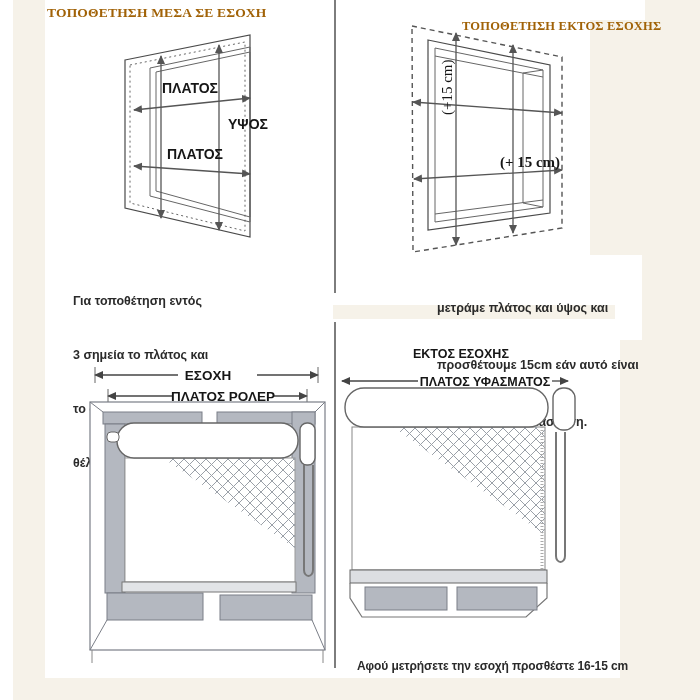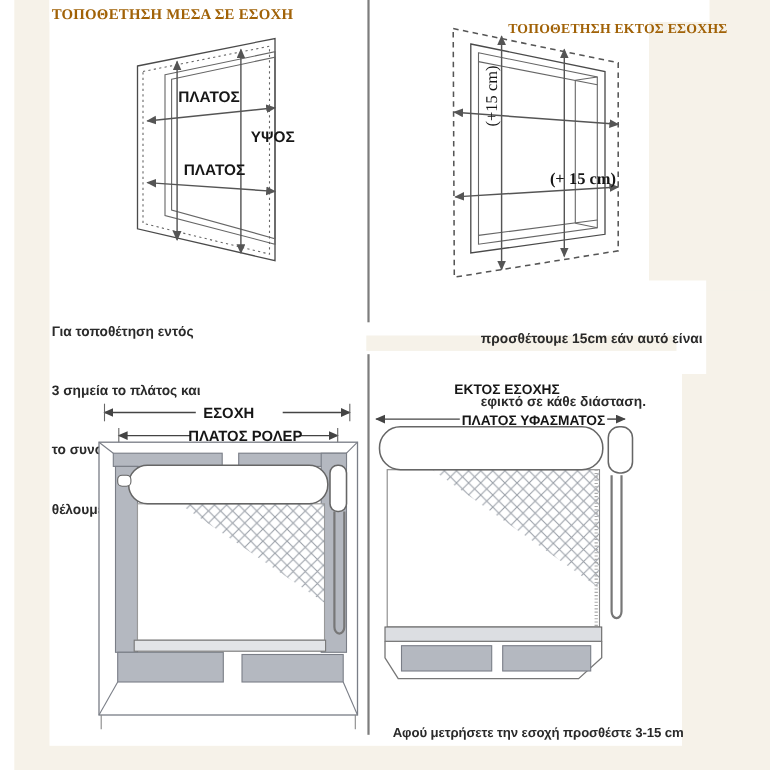--- a/index.html
+++ b/index.html
@@ -10,21 +10,21 @@
     color:#242424;
   }
   .abs{position:absolute;}
   .white{background:#ffffff;}
   .beige{background:#f6f2e9;}
   .divider{width:2px;background:#7d7d7d;}
   .title{font-weight:bold;color:#a16207;white-space:pre;font-family:Liberation Serif, serif;}
   .title-tl{left:47px;top:5px;font-size:13.5px;letter-spacing:.2px;}
   .title-tr{left:462px;top:3px;font-size:12.5px;letter-spacing:.2px;margin-top:16px;}
   .note{font-weight:bold;font-size:12.5px;line-height:18px;white-space:pre;color:#2a2a2a;}
-  .note-left{left:47px;top:256px;}
+  .note-left{left:73px;top:256px;}
   .note-right{left:437px;top:261px;line-height:19px;}
   .note-bottom{left:357px;top:624px;font-size:12px;line-height:17px;letter-spacing:-0.1px;}
   svg{position:absolute;overflow:visible;}
   svg text{fill:#161616;}
   .lblB{font-family:"Liberation Sans","DejaVu Sans",sans-serif;font-weight:bold;}
   .lblS{font-family:"Liberation Serif","DejaVu Serif",serif;}
   .ln{stroke:#555;stroke-width:1.3;fill:none;}
   .frame{stroke:#4a4a4a;stroke-width:1.2;fill:#fff;}
   .thin{stroke:#666;stroke-width:1;fill:none;}
   .gray{fill:#b4b8c0;stroke:#7a7e87;stroke-width:1;}
@@ -95,20 +95,21 @@
     <text class="lblS" x="135" y="152" font-size="15" font-weight="bold" text-anchor="middle">(+ 15 cm)</text>
   </svg>
 
   <div class="abs note note-left">
     <div>Για τοποθέτηση εντός</div>
     <div>3 σημεία το πλάτος και</div>
     <div>το συνολικό ύψος που</div>
     <div>θέλουμε .</div>
   </div>
   <div class="abs note note-right">
+    <div>μετράμε πλάτος και ύψος και</div>
     <div>προσθέτουμε 15cm εάν αυτό είναι</div>
     <div>εφικτό σε κάθε διάσταση.</div>
   </div>
 
   <svg style="left:85px;top:360px;" width="250" height="310" viewBox="0 0 250 310">
     <defs>
       <marker id="m3e" markerUnits="userSpaceOnUse" markerWidth="10" markerHeight="9" refX="8" refY="4" orient="auto">
         <path d="M0,0 L9,4 L0,8 z" fill="#444"></path>
       </marker>
       <marker id="m3s" markerUnits="userSpaceOnUse" markerWidth="10" markerHeight="9" refX="8" refY="4" orient="auto-start-reverse">
@@ -184,18 +185,18 @@
     <rect class="wht" x="215" y="48" width="22" height="42" rx="10"></rect>
 
     <path d="M218,92 L218,216 A4.5,6 0 0 0 227,216 L227,92" fill="none" stroke="#777" stroke-width="2"></path>
 
     <path d="M12,243 L12,258 L24,277 L188,277 L209,258 L209,243" fill="none" stroke="#777" stroke-width="1.2"></path>
     <rect class="gray" x="27" y="247" width="82" height="23"></rect>
     <rect class="gray" x="119" y="247" width="80" height="23"></rect>
   </svg>
 
   <div class="abs note note-bottom">
-    <div>Αφού μετρήσετε την εσοχή προσθέστε 3-15 cm</div>
+    <div>Αφού μετρήσετε την εσοχή προσθέστε 16-15 cm</div>
     
     
   </div>
 
 </div>
 
 </body></html>

